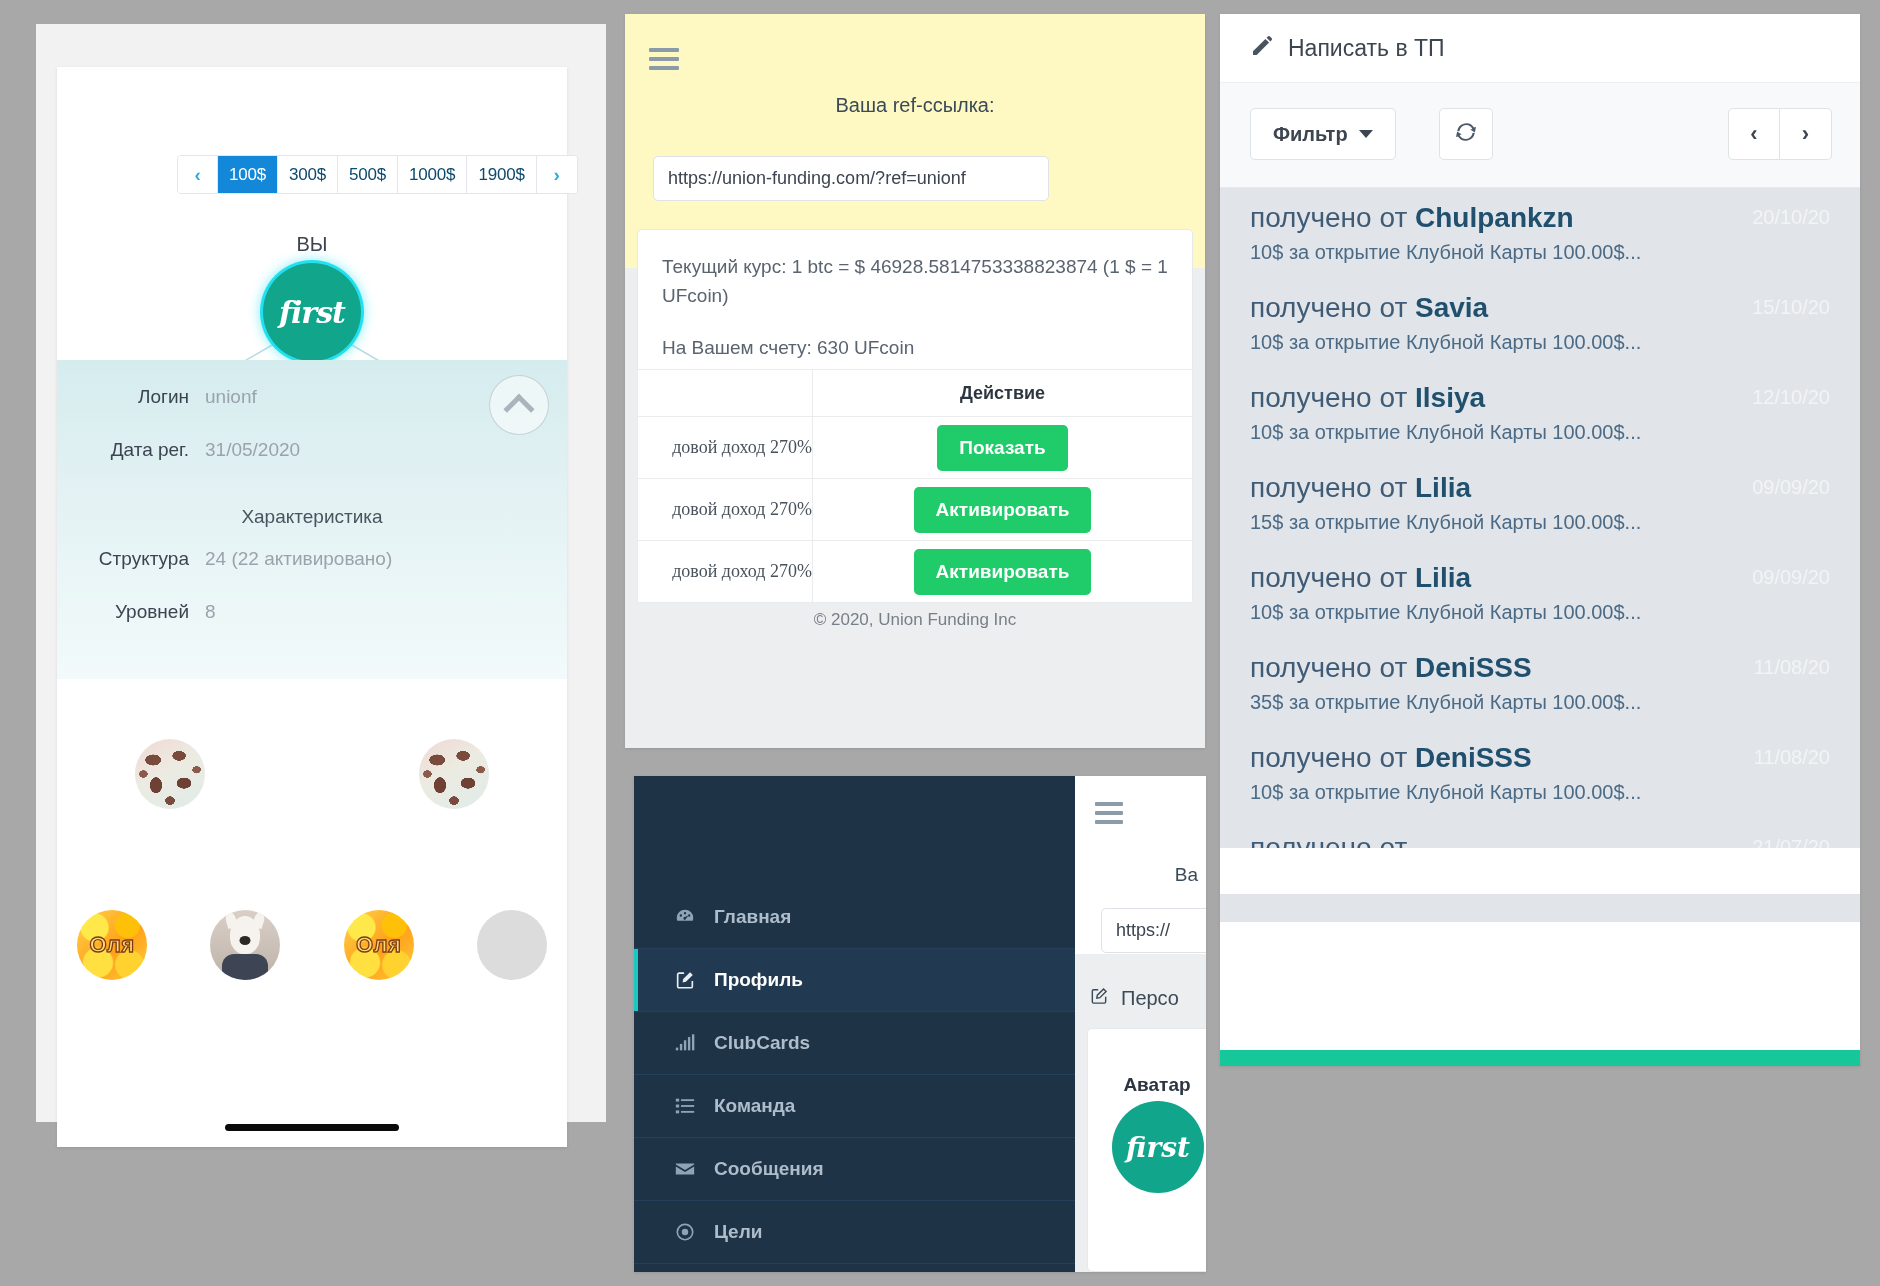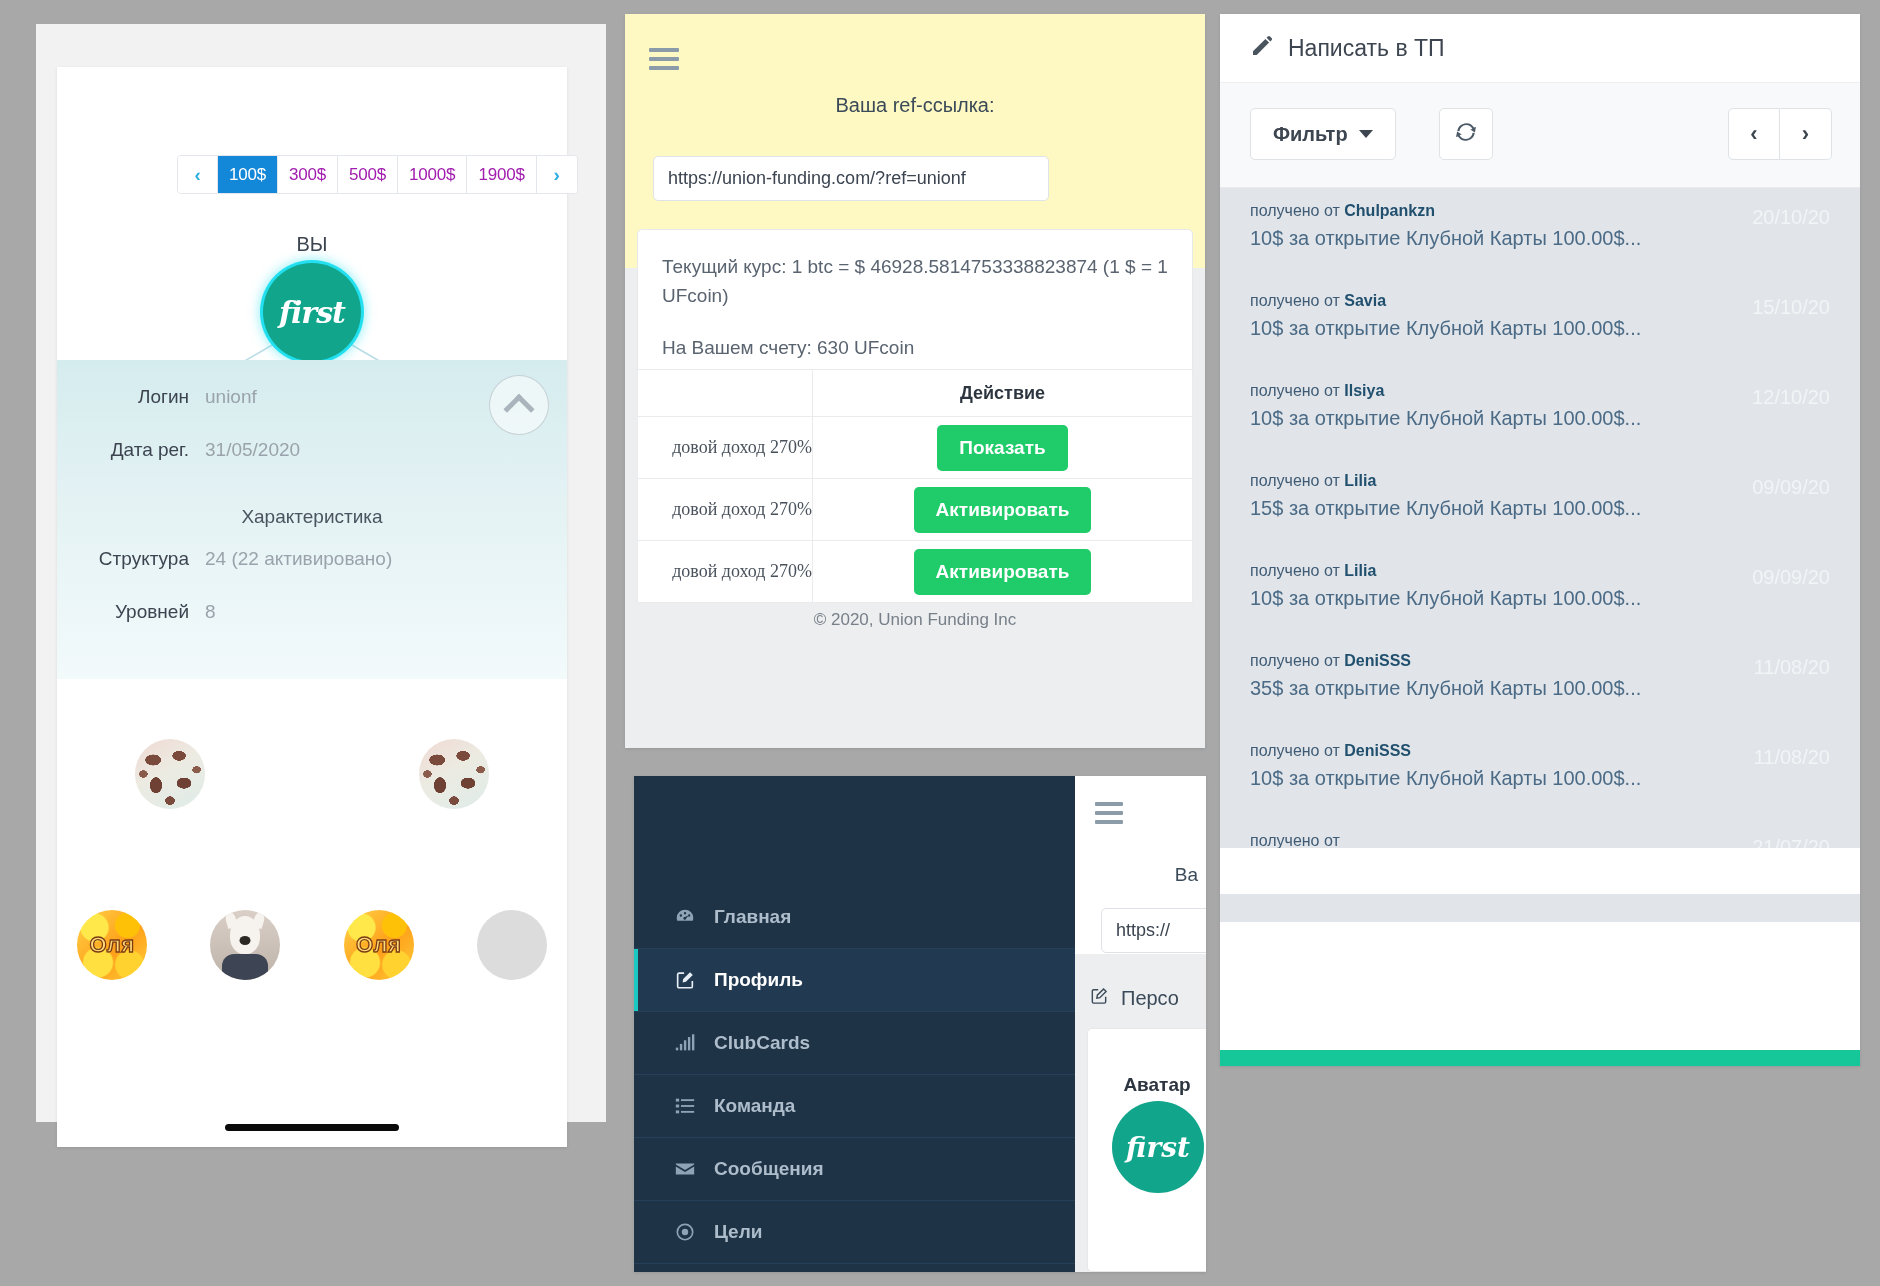--- a/index.html
+++ b/index.html
@@ -25,21 +25,21 @@
   }
   .tier-pager {
     position: absolute; left: 120px; top: 88px;
     display: flex; border: 1px solid #e3e6ea; border-radius: 4px;
     overflow: hidden; background: #fff;
     height: 39px;
   }
   .tier-btn {
     display: flex; align-items: center; justify-content: center;
     min-width: 56px; padding: 0 11px; height: 37px;
-    font-size: 17px; color: #a21caf; background: #fff;
+    font-size: 17px; color: #0c4a6e; background: #fff;
     border-right: 1px solid #e3e6ea; cursor: pointer;
     letter-spacing: -0.2px;
   }
   .tier-btn:last-child { border-right: none; }
   .tier-btn.arrow { color: #2aaee0; font-size: 19px; min-width: 40px; font-weight: bold; }
   .tier-btn.active { background: #1488d8; color: #fff; }
 
   .vy-label {
     position: absolute; left: 0; right: 0; top: 166px;
     text-align: center; font-size: 20px; color: #3c4450;
@@ -308,21 +308,21 @@
   .pg:first-child { border-radius: 5px 0 0 5px; }
   .pg:last-child { border-radius: 0 5px 5px 0; border-left: none; }
 
   .msg-list {
     background: #e1e5e9; position: relative;
     height: 734px; overflow: hidden;
   }
   .msg-item {
     position: relative; height: 90px; padding: 14px 30px 0 30px;
   }
-  .msg-line1 { font-size: 16px; color: #3f5b75; }
+  .msg-line1 { font-size: 28px; color: #3f5b75; }
   .msg-line1 b { font-weight: bold; color: #21506f; }
   .msg-line2 { font-size: 20px; color: #4a6a86; margin-top: 7px; }
   .msg-date {
     position: absolute; right: 30px; top: 18px;
     font-size: 20px; color: #f2f4f6;
   }
   .msg-fade {
     position: absolute; left: 0; right: 0; bottom: 28px; height: 46px;
     background: #fff;
   }

